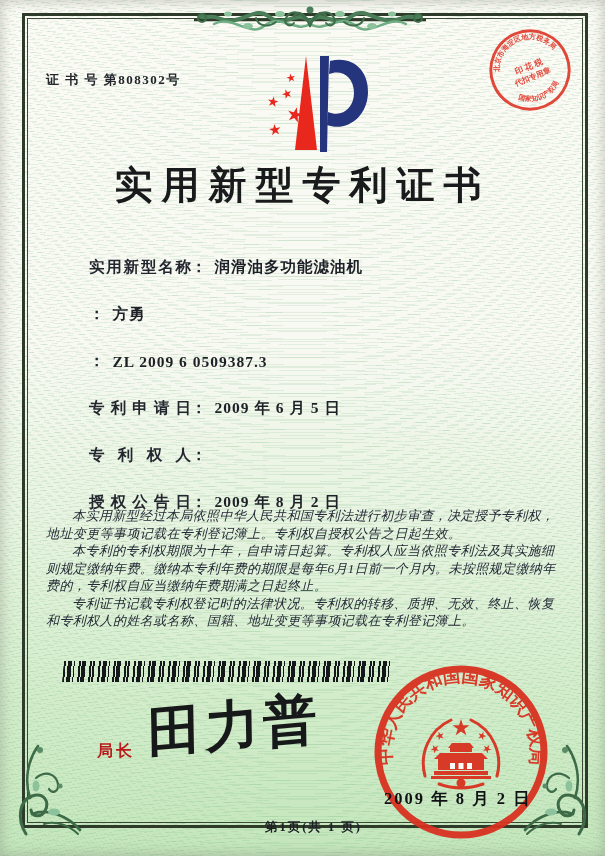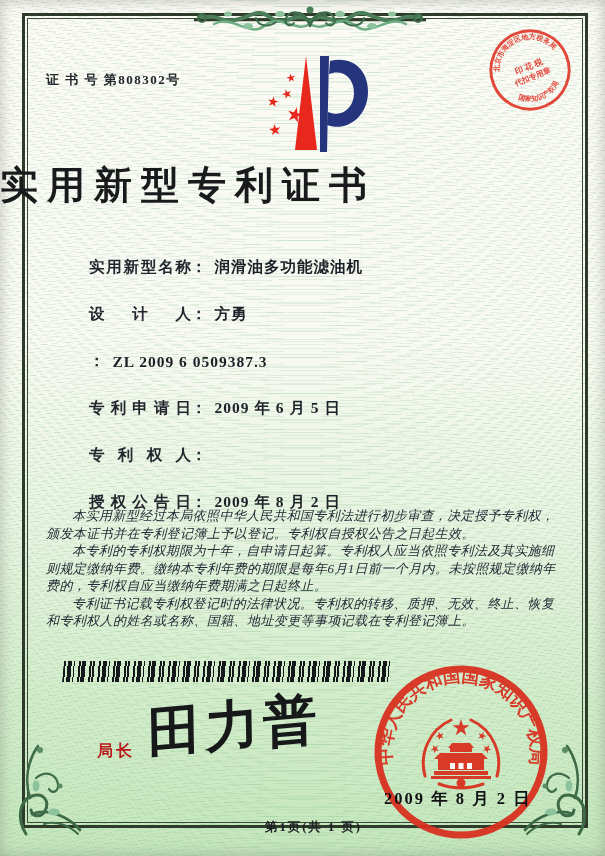--- a/index.html
+++ b/index.html
@@ -19,21 +19,21 @@
     left:22px;top:13px;width:560px;height:809px;
     border:3px solid #2e3b2a;
   }
   .frame::before{
     content:"";position:absolute;inset:2px;border:1px solid #3a4a36;
   }
   .cert-no{
     left:46px;top:71px;font-size:13px;color:#23262b;letter-spacing:1.5px;font-weight:600;
   }
   .title{
-    left:0;width:605px;top:160px;text-align:left;
+    left:0;width:605px;top:160px;text-align:center;
     font-size:38px;font-weight:700;letter-spacing:9px;color:#191a1c;
   }
   .fields{left:46px;top:244px;width:500px;}
   .field-row{display:flex;align-items:center;height:47px;
     font-size:15.5px;color:#23262e;margin-left:43px;}
   .field-label{display:inline-block;width:102px;text-align:justify;text-align-last:justify;
     font-weight:600;}
   .field-colon{margin-right:8px;font-weight:600;}
   .field-value{letter-spacing:1px;font-weight:600;color:#1d2127;}
   .body-text{
@@ -155,21 +155,20 @@
 
 <div class="abs title">实用新型专利证书</div>
 
 <div class="abs fields">
   <div class="field-row">
     <span class="field-label">实用新型名称</span>
     <span class="field-colon">：</span>
     <span class="field-value">润滑油多功能滤油机</span>
   </div>
   <div class="field-row">
-    <span class="field-label">设计人</span>
     <span class="field-colon">：</span>
     <span class="field-value">方勇</span>
   </div>
   <div class="field-row">
     <span class="field-colon">：</span>
     <span class="field-value">ZL 2009 6 0509387.3</span>
   </div>
   <div class="field-row">
     <span class="field-label">专利申请日</span>
     <span class="field-colon">：</span>
@@ -180,21 +179,21 @@
     <span class="field-colon">：</span>
   </div>
   <div class="field-row">
     <span class="field-label">授权公告日</span>
     <span class="field-colon">：</span>
     <span class="field-value">2009 年 8 月 2 日</span>
   </div>
 </div>
 
 <div class="abs body-text">
-  <p>本实用新型经过本局依照中华人民共和国专利法进行初步审查，决定授予专利权，颁发本证书并在专利登记簿上予以登记。专利权自授权公告之日起生效。</p>
+  <p>本实用新型经过本局依照中华人民共和国专利法进行初步审查，决定授予专利权，地址变更等事项记载在专利登记簿上。专利权自授权公告之日起生效。</p>
   <p>本专利的专利权期限为十年，自申请日起算。专利权人应当依照专利法及其实施细则规定缴纳年费。缴纳本专利年费的期限是每年6月1日前一个月内。未按照规定缴纳年费的，专利权自应当缴纳年费期满之日起终止。</p>
   <p>专利证书记载专利权登记时的法律状况。专利权的转移、质押、无效、终止、恢复和专利权人的姓名或名称、国籍、地址变更等事项记载在专利登记簿上。</p>
 </div>
 
 <div class="abs barcode"></div>
 
 <div class="abs sig-label">局长</div>
 <div class="abs signature">田力普</div>
 
 <svg class="abs seal" viewBox="-90 -90 180 180">

